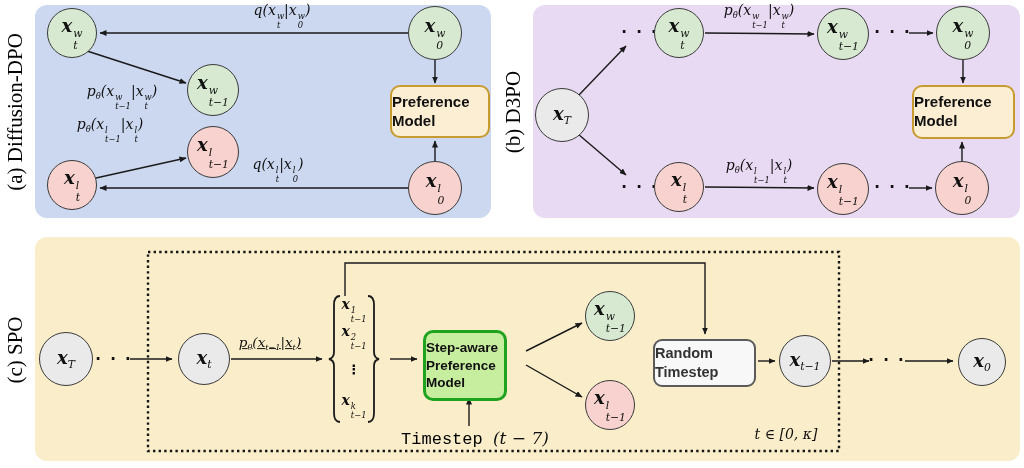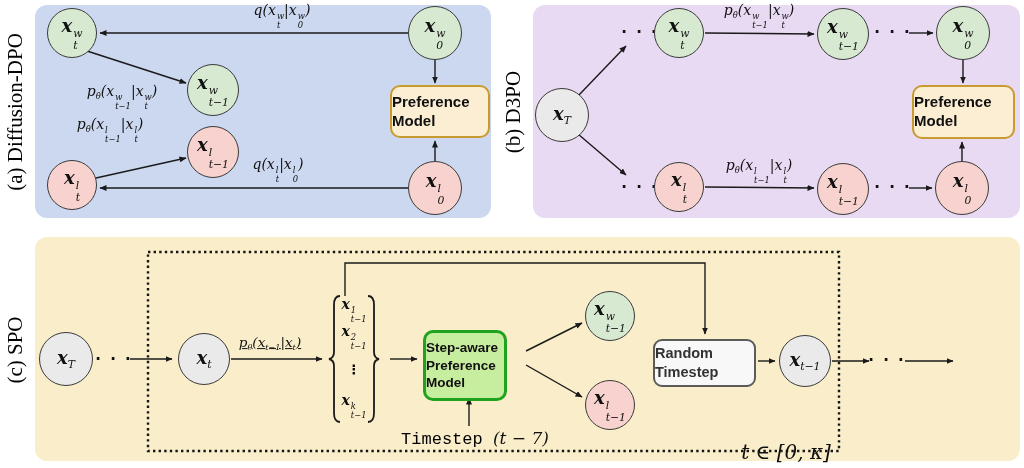--- a/index.html
+++ b/index.html
@@ -250,20 +250,23 @@
     </div>
   <div class="circle pink" style="left:585px;top:380px;width:50px;height:50px;">
     <span class="math node-math"><span>x</span><span class="ss">
           <span>l</span>
           <span>t−1</span>
         </span></span>
     </div>
   <div class="circle gray" style="left:779px;top:335px;width:52px;height:52px;">
     <span class="math node-math"><span>x</span><span class="sub">t−1</span></span>
     </div>
+  <div class="circle gray" style="left:958px;top:338px;width:48px;height:48px;">
+    <span class="math node-math"><span>x</span><span class="sub">0</span></span>
+    </div>
 
   <div class="cand math node-math" style="left:354px;top:310px;font-size:14px;"><span>x</span><span class="ss">
         <span>1</span>
         <span>t−1</span>
       </span></div>
   <div class="cand math node-math" style="left:354px;top:337px;font-size:14px;"><span>x</span><span class="ss">
         <span>2</span>
         <span>t−1</span>
       </span></div>
   <div class="cand vdots" style="left:354px;top:369px;">⋮</div>
@@ -282,18 +285,18 @@
     <div>Random</div>
     <div>Timestep</div>
   </div>
 
   <div class="elabel math" style="left:270px;top:343px;font-size:13.5px;text-decoration:underline;"><span>p</span><span class="sub">θ</span><span>(x</span><span class="sub">t−1</span><span>|x</span><span class="sub">t</span><span>)</span></div>
 
   <div class="elabel" style="left:475px;top:438px;font-size:17px;">
     <span class="roman" style="font-family:Liberation Mono, monospace;">Timestep </span><span class="math"><span>(t − 7)</span></span>
   </div>
 
-  <div class="elabel math" style="left:786px;top:452px;font-size:20px;">t ∈ [0, κ]</div>
+  <div class="elabel math" style="left:786px;top:434px;font-size:14px;">t ∈ [0, κ]</div>
 
   <div class="hdots" style="left:114px;top:359px;">· · ·</div>
   <div class="hdots" style="left:887px;top:360px;">· · ·</div>
 
 </div>
 
 </body></html>

